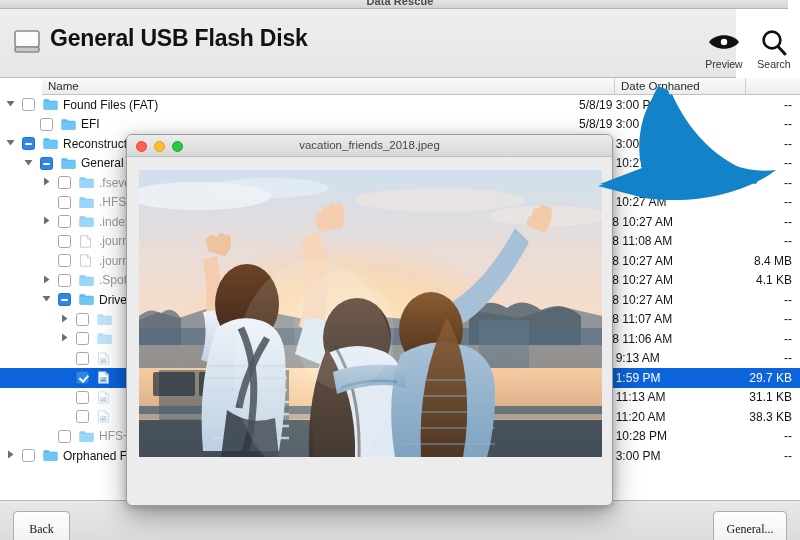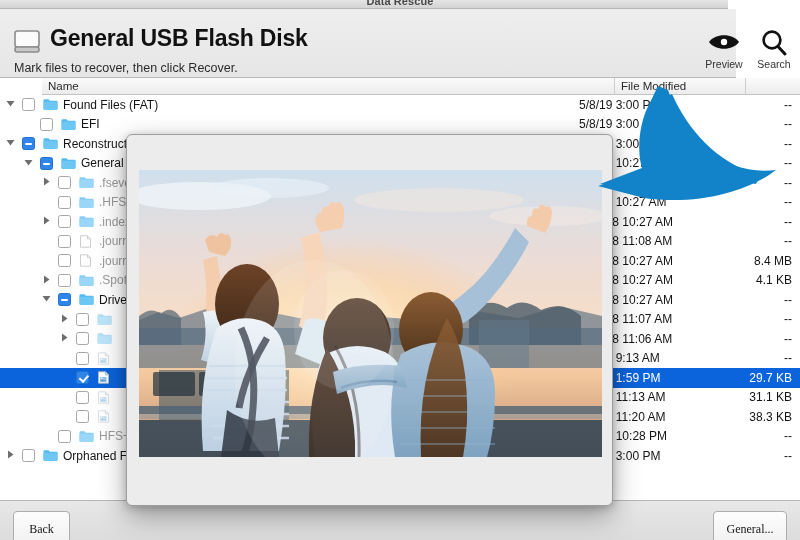--- a/index.html
+++ b/index.html
@@ -9,21 +9,21 @@
     font-size:12px;
     color:#1d1d1d;
     background:#ffffff;
     -webkit-font-smoothing:antialiased;
   }
 
   
   #app { position:relative; width:800px; height:540px; overflow:hidden; background:#fff; }
 
   .titlebar {
-    position:absolute; left:0; top:0; width:728px; height:9px;
+    position:absolute; left:0; top:0; width:788px; height:9px;
     background:linear-gradient(to bottom,#e4e4e4,#d3d3d3);
     border-bottom:1px solid #b5b5b5;
     overflow:hidden;
   }
   .titlebar .wtitle {
     position:absolute; top:-5px; left:0; width:800px; text-align:center;
     font-size:11px; font-weight:bold; color:#4a4a4a; letter-spacing:.1px;
   }
 
   
@@ -178,21 +178,20 @@
   </div>
 
   <div class="header">
     <span class="disk-icon">
       <svg width="28" height="27" viewBox="0 0 28 27">
         <rect x="2" y="3" width="24" height="16" rx="2.5" fill="#fbfbfb" stroke="#8d8d8d" stroke-width="1.6"></rect>
         <rect x="2" y="19" width="24" height="5" rx="2" fill="#c9c9c9" stroke="#8d8d8d" stroke-width="1.6"></rect>
       </svg>
     </span>
     <div class="page-title">General USB Flash Disk</div>
-    <div class="page-sub">Mark files to recover, then click Recover.</div>
 
     <div class="tool-btn" id="tool-search">
       <span class="glyph">
         <svg width="30" height="28" viewBox="0 0 30 28">
           <circle cx="13" cy="11" r="8.4" fill="none" stroke="#111" stroke-width="2.6"></circle>
           <line x1="19" y1="17.5" x2="26" y2="25" stroke="#111" stroke-width="3" stroke-linecap="round"></line>
         </svg>
       </span>
       <span class="tlabel">Search</span>
     </div>
@@ -204,21 +203,21 @@
           <circle cx="17" cy="13" r="3.2" fill="#fff"></circle>
         </svg>
       </span>
       <span class="tlabel">Preview</span>
     </div>
   </div>
 
   <div class="colhead">
     <span class="ch ch-name">Name</span>
     <span class="sep" style="left:572px;"></span>
-    <span class="ch ch-date">File Modified</span>
+    <span class="ch ch-date">Date Orphaned</span>
     <span class="sep" style="left:703px;"></span>
     <span class="ch ch-size">Save</span>
   </div>
 
   <div class="list" id="file-list">
       <div class="row">
         <span class="disclosure" style="left:6px;">
           <svg width="9" height="9" viewBox="0 0 9 9">
             <path d="M0.5 2 L8.5 2 L4.5 7.5 Z" fill="#6e6e6e"></path>
           </svg>
@@ -470,20 +469,28 @@
         <span class="size">--</span>
       </div>
     </div>
 
   <div class="bottombar">
     <div class="bbtn" id="btn-back">Back</div>
     <div class="bbtn" id="btn-recover">General...</div>
   </div>
 
   <div class="dialog">
+    <div class="dlg-titlebar">
+      <div class="traffic">
+        <span class="tl r"></span>
+        <span class="tl y"></span>
+        <span class="tl g"></span>
+      </div>
+      <div class="dlg-title">vacation_friends_2018.jpeg</div>
+    </div>
 
     <div class="photo-wrap">
       <svg class="photo" viewBox="0 0 463 287" preserveAspectRatio="xMidYMid slice">
         <defs>
           <linearGradient id="sky" x1="0" y1="0" x2="0" y2="1">
             <stop offset="0%" stop-color="#cfe0ee"></stop>
             <stop offset="28%" stop-color="#e9dcd8"></stop>
             <stop offset="52%" stop-color="#f6ddc8"></stop>
             <stop offset="72%" stop-color="#f3c79d"></stop>
             <stop offset="100%" stop-color="#b98b6e"></stop>

